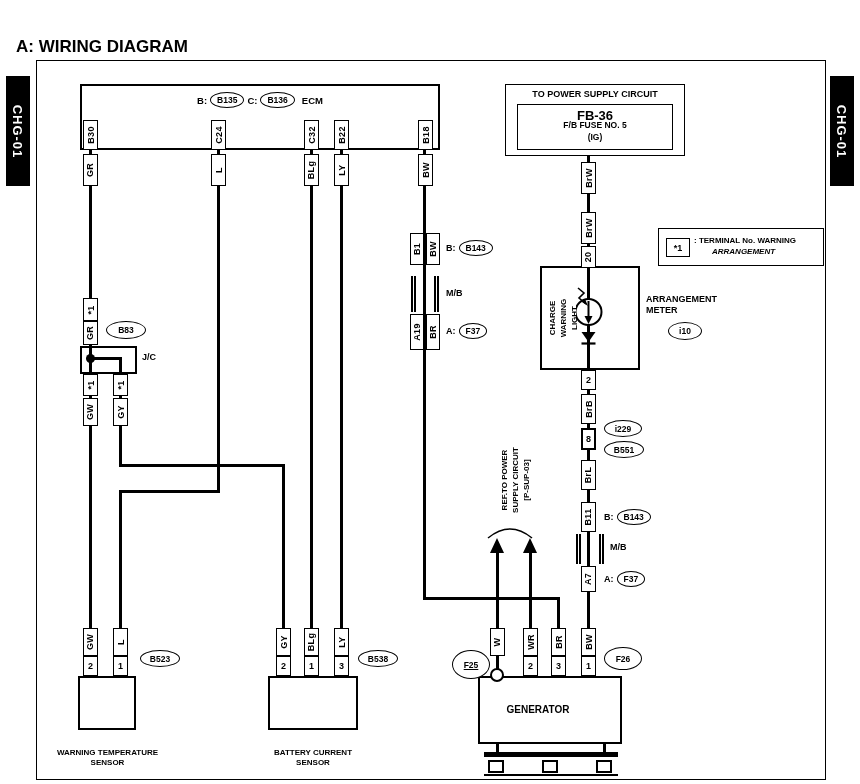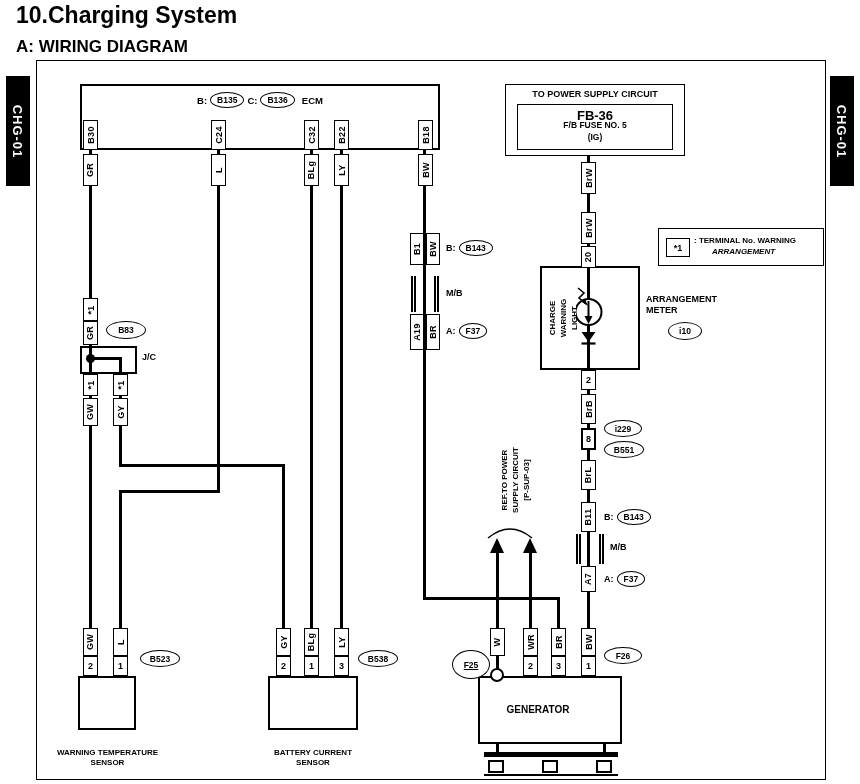--- a/index.html
+++ b/index.html
@@ -29,21 +29,20 @@
   .mb { position:absolute; border-left:5px double #000; border-right:5px double #000; z-index:2; }
   .rotblock { position:absolute; display:flex; flex-direction:column; align-items:center;
               justify-content:center; text-align:center; font-weight:bold; z-index:4; }
   .center { text-align:center; }
 </style>
 </head>
 <body>
 
 <div id="stage">
 
-  <div class="lbl" style="left:16px;top:2px;font-size:23px;z-index:6;">10.Charging System</div>
   <div class="lbl" style="left:16px;top:37px;font-size:17px;z-index:6;">A:  WIRING DIAGRAM</div>
 
   <div class="sidetag" style="left:6px;top:76px;width:24px;height:110px;">
     <span class="rot90">CHG-01</span>
   </div>
   <div class="sidetag" style="left:830px;top:76px;width:24px;height:110px;">
     <span class="rot90">CHG-01</span>
   </div>
 
   <div class="frame" style="left:36px;top:60px;width:790px;height:720px;"></div>
@@ -260,21 +259,21 @@
     </div>
   <div class="vbox" style="left:551px;top:656px;width:15px;height:20px;">
       <span>3</span>
     </div>
   <div class="vbox" style="left:581px;top:628px;width:15px;height:28px;">
       <span class="rot">BW</span>
     </div>
   <div class="vbox" style="left:581px;top:656px;width:15px;height:20px;">
       <span>1</span>
     </div>
-  <div class="oval" style="left:604px;top:647px;width:38px;height:17px;">F26</div>
+  <div class="oval" style="left:604px;top:647px;width:38px;height:23px;">F26</div>
 
   <div class="box" style="left:478px;top:676px;width:144px;height:68px;"></div>
   <div class="lbl center" style="left:478px;top:704px;width:120px;font-size:10px;">GENERATOR</div>
 
   <div class="wire" style="left:496px;top:744px;width:3px;height:10px;z-index:2;"></div>
   <div class="wire" style="left:603px;top:744px;width:3px;height:10px;z-index:2;"></div>
   <div class="wire" style="left:484px;top:752px;width:134px;height:5px;z-index:2;"></div>
   <div class="thinbox" style="left:488px;top:760px;width:16px;height:13px;border-width:2px;"></div>
   <div class="thinbox" style="left:542px;top:760px;width:16px;height:13px;border-width:2px;"></div>
   <div class="thinbox" style="left:596px;top:760px;width:16px;height:13px;border-width:2px;"></div>

